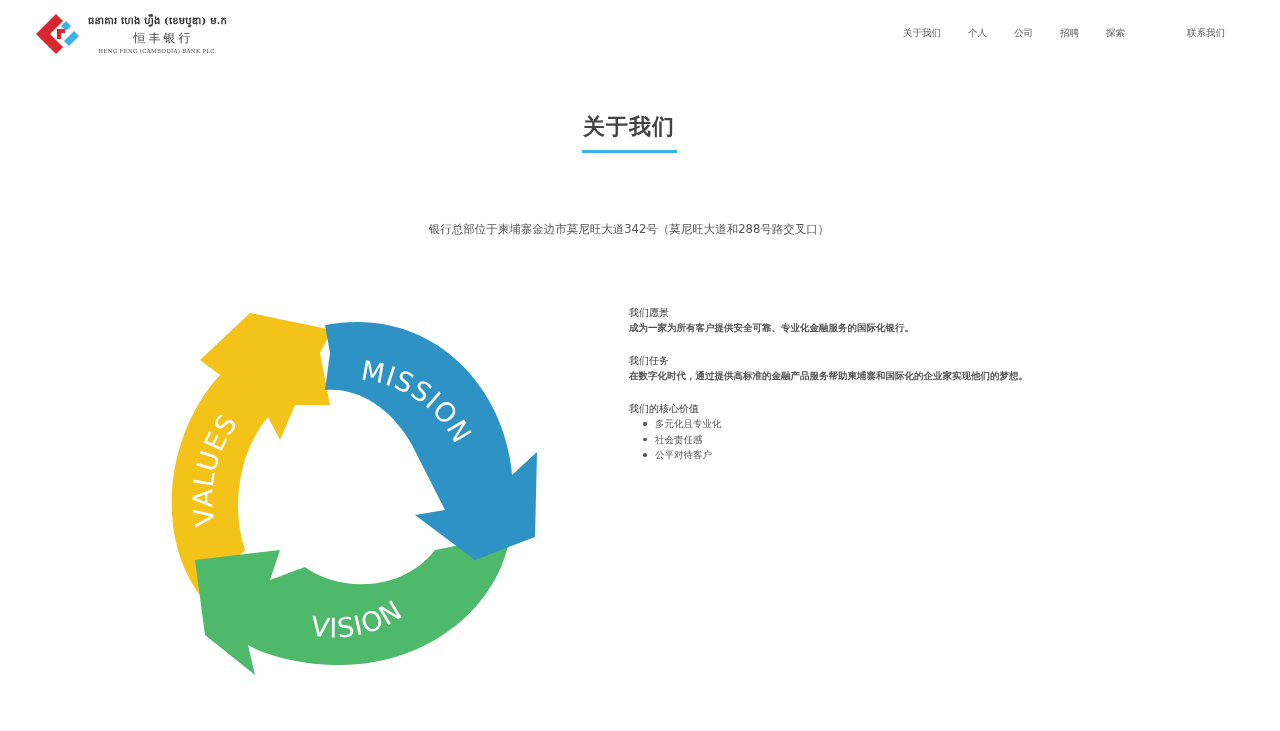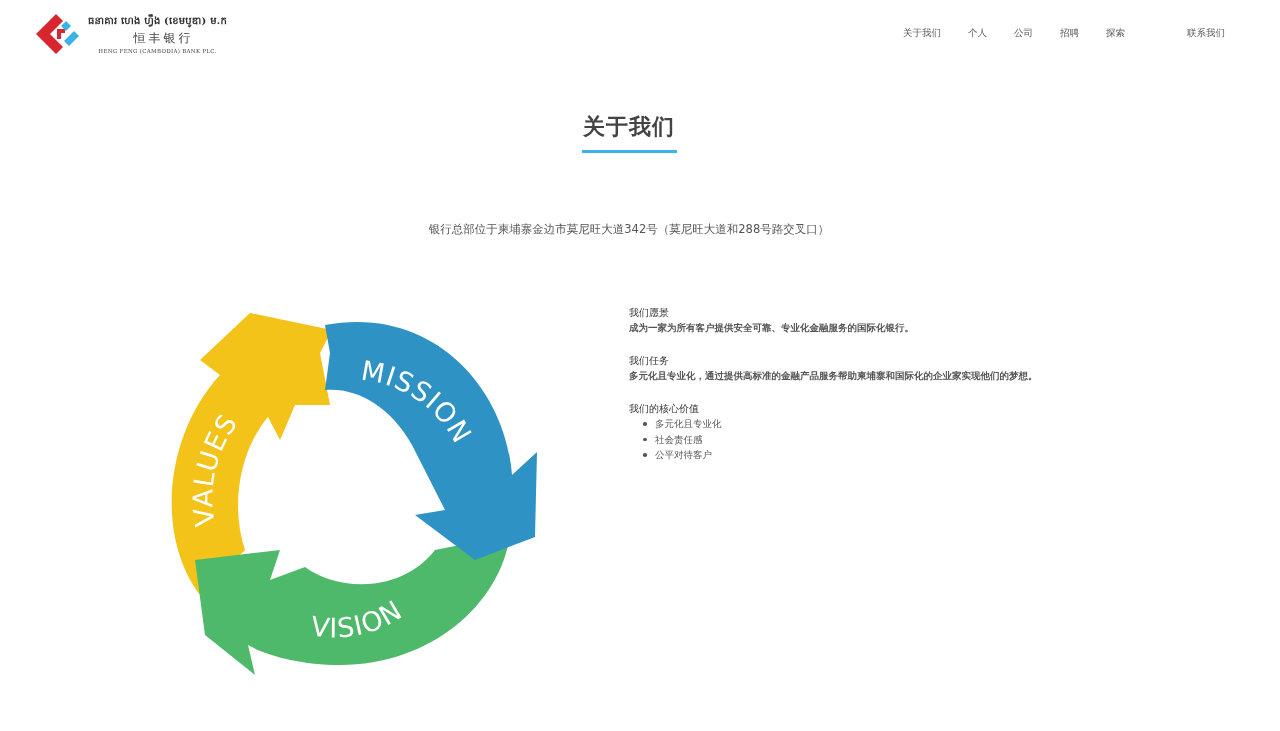--- a/index.html
+++ b/index.html
@@ -96,21 +96,21 @@
   </svg>
 </div>
 
 <div class="info">
   <div class="info-block">
     <div class="info-heading">我们愿景</div>
     <div class="info-text">成为一家为所有客户提供安全可靠、专业化金融服务的国际化银行。</div>
   </div>
   <div class="info-block">
     <div class="info-heading">我们任务</div>
-    <div class="info-text">多元化且专业化，通过提供高标准的金融产品服务帮助柬埔寨和国际化的企业家实现他们的梦想。</div>
+    <div class="info-text">在数字化时代，通过提供高标准的金融产品服务帮助柬埔寨和国际化的企业家实现他们的梦想。</div>
   </div>
   <div class="info-block">
     <div class="info-heading">我们的核心价值</div>
     <ul class="info-list">
       <li>多元化且专业化</li>
       <li>社会责任感</li>
       <li>公平对待客户</li>
     </ul>
   </div>
 </div>

